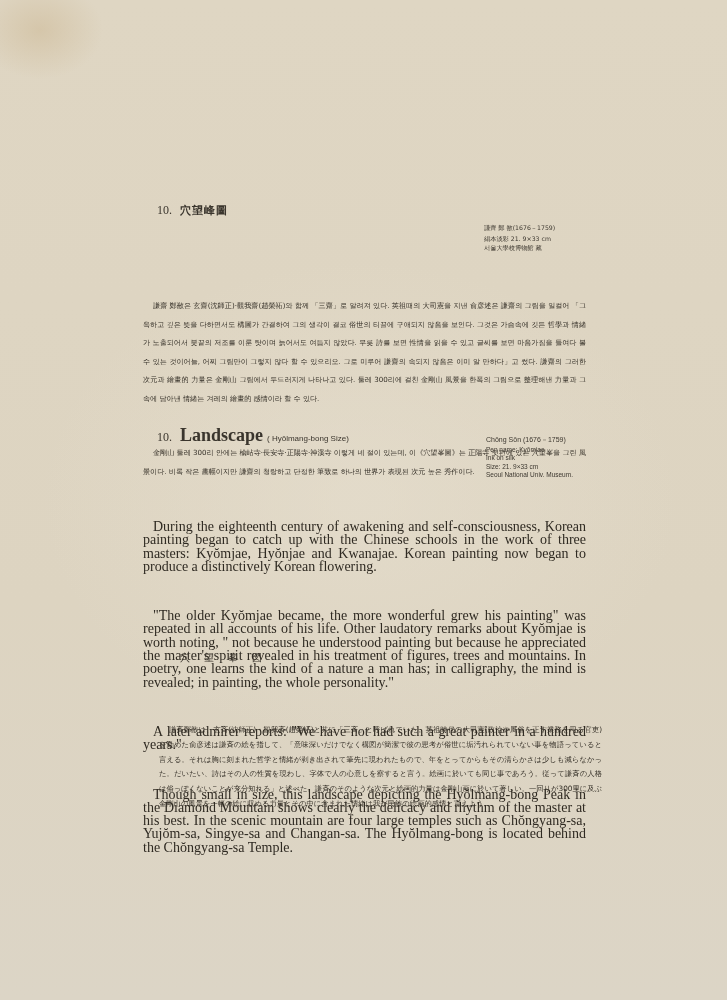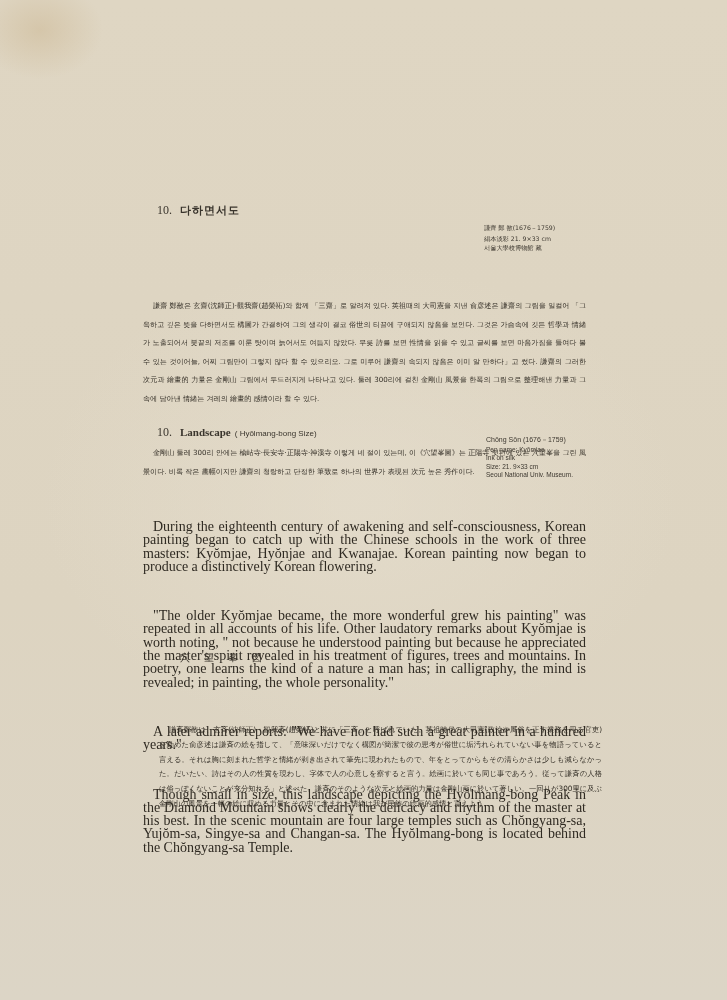--- a/index.html
+++ b/index.html
@@ -12,41 +12,41 @@
       linear-gradient(180deg, #dfd6c3 0%, #ddd4c1 60%, #dcd5c6 100%);
     color:#2e2a24;
     font-family:"DejaVu Serif", serif;
   }
   .page { position:absolute; left:0; top:0; width:727px; height:1000px; }
   .abs { position:absolute; }
 
   .sec-title { font-size:11px; color:#3a352d; white-space:nowrap; }
   .sec-title .num { font-family:"Liberation Serif", serif; font-size:12px; margin-right:8px; }
   .sec-title .cjk { font-weight:bold; letter-spacing:1px; font-family:"DejaVu Sans", sans-serif; }
-  .sec-title .en { font-family:"Liberation Serif", serif; font-weight:bold; font-size:11px;margin-top:19px; }
+  .sec-title .en { font-family:"Liberation Serif", serif; font-weight:bold; font-size:18px;margin-top:19px; }
   .sec-title .sub { font-family:"Liberation Sans", sans-serif; font-size:8px; margin-left:4px; }
 
   .credit { font-family:"DejaVu Sans", sans-serif; font-size:6.2px; line-height:9px; color:#3c372f; }
   .credit-en { font-family:"Liberation Sans", sans-serif; font-size:6.5px; line-height:8.6px; color:#3c372f; }
 
   .body-ko { font-family:"DejaVu Sans", sans-serif; font-size:7.1px; line-height:18.5px; color:#332e26; text-align:justify; }
   .body-en { font-family:"Liberation Serif", serif; font-size:14px; line-height:13.3px; color:#2f2a22; text-align:justify; }
   .body-ja { font-family:"DejaVu Sans", sans-serif; font-size:7.3px; line-height:14.8px; color:#332e26; text-align:justify; }
   p { margin:0; }
   .indent { text-indent:10px;margin-top:36px; }
 
   .ja-heading { font-family:"DejaVu Sans", sans-serif; font-size:10px; letter-spacing:14px; color:#3a352d; }
 </style>
 </head>
 <body>
 
 <div class="page">
 
   <div class="abs sec-title" style="left:157px; top:203px;">
-    <span class="num">10.</span><span class="cjk">다하면서도</span>
+    <span class="num">10.</span><span class="cjk">穴望峰圖</span>
   </div>
 
   <div class="abs credit" style="left:484px; top:223px; width:130px;">
     <div>謙齊  鄭  敾(1676－1759)</div>
     <div style="margin-top:2px;">絹本淡彩  21. 9×33 cm</div>
     <div>서울大學校博物館  藏</div>
   </div>
 
   <div class="abs body-ko" style="left:143px; top:261px; width:443px;">
     <p class="indent">謙齋 鄭敾은 玄齋(沈師正)·觀我齋(趙榮祏)와 함께 「三齋」로 알려져 있다. 英祖때의 大司憲을 지낸 俞彦述은 謙齋의 그림을 일컬어 「그윽하고 깊은 뜻을 다하면서도 構圖가 간결하여 그의 생각이 결코 俗世의 티끌에 구애되지 않음을 보인다. 그것은 가슴속에 깃든 哲學과 情緒가 노출되어서 붓끝의 저조를 이룬 탓이며 늙어서도 여듭지 않았다. 무릇 詩를 보면 性情을 읽을 수 있고 글씨를 보면 마음가짐을 들여다 볼 수 있는 것이어늘, 어찌 그림만이 그렇지 않다 할 수 있으리오. 그로 미루어 謙齋의 속되지 않음은 이미 알 만하다」고 썼다. 謙齋의 그러한 次元과 繪畫的 力量은 金剛山 그림에서 두드러지게 나타나고 있다. 둘레 300리에 걸친 金剛山 風景을 한폭의 그림으로 整理해낸 力量과 그 속에 담아낸 情緒는 겨레의 繪畫的 感情이라 할 수 있다.</p>

